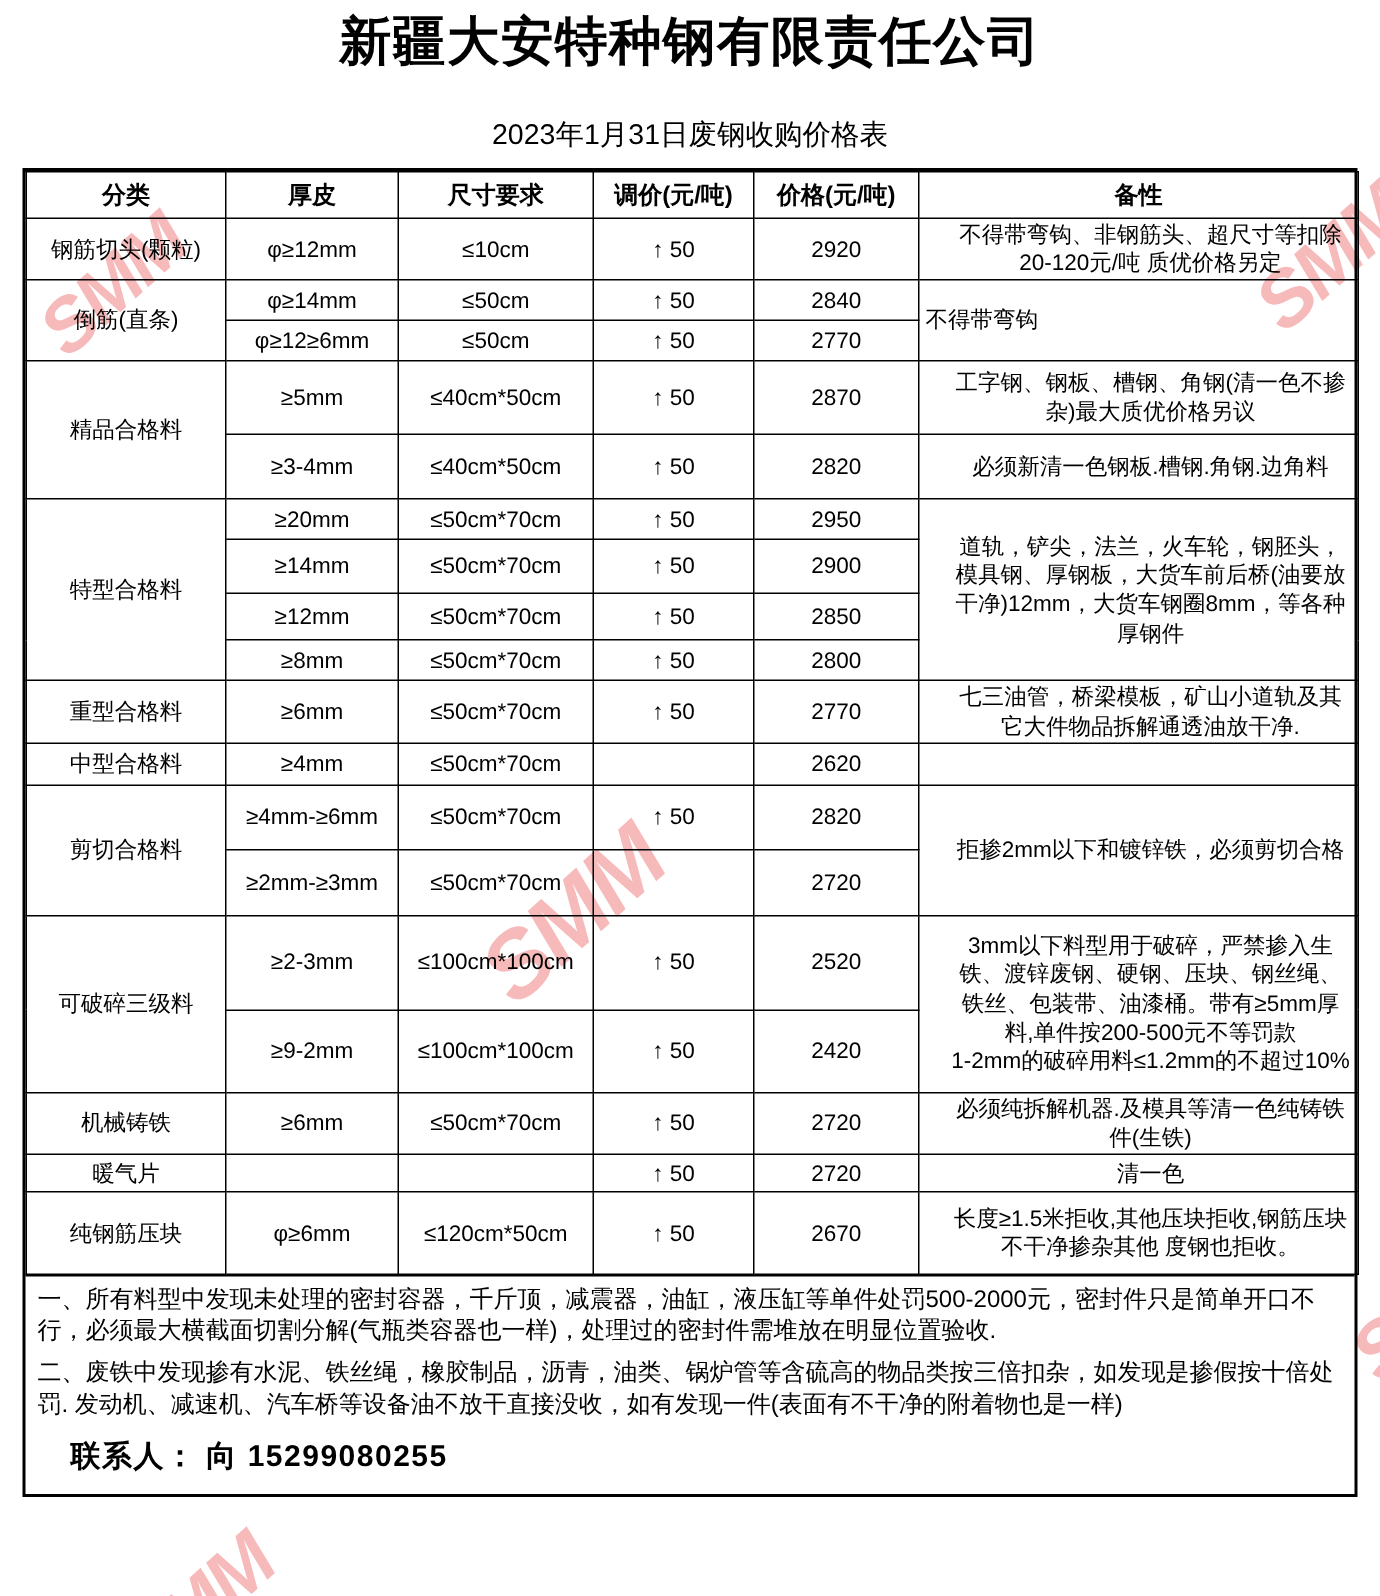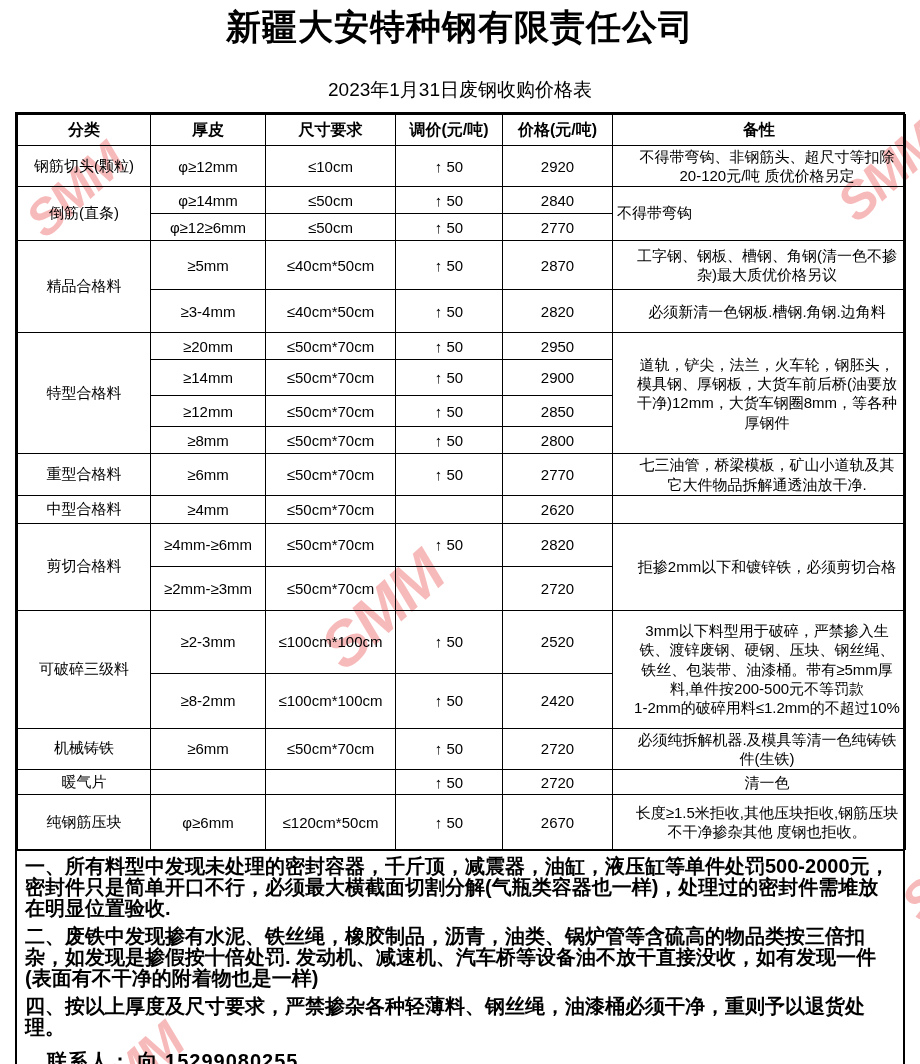--- a/index.html
+++ b/index.html
@@ -28,21 +28,21 @@
   th, td { border:1px solid #000; font-size:15px; font-weight:normal; padding:1px 4px; }
   th { font-weight:bold; font-size:16px; text-align:center; }
   td { text-align:center; }
   td.note { text-align:center; white-space:pre-line; line-height:1.28; padding-left:20px; padding-right:4px; }
   td.note-center { text-align:left; white-space:pre-line; }
   col.c1{width:133px} col.c2{width:115px} col.c3{width:130px}
   col.c4{width:107px} col.c5{width:110px} col.c6{width:293px}
 
   .notes { border-top:1px solid #000; padding:5px 8px 6px 8px; }
   .notes-heading { font-weight:bold; font-size:16px; margin-bottom:7px; }
-  .note-item { font-weight:bold; font-size:20px; line-height:21px; margin-bottom:7px; }
+  .note-item { font-weight:normal; font-size:16px; line-height:21px; margin-bottom:7px; }
   .contact { font-weight:bold; font-size:20px; padding:3px 0 6px 22px; letter-spacing:1px; }
 </style>
 </head>
 <body>
 
 <div class="sheet">
 
   <span class="wm wm1" style="color: rgb(242, 130, 130);">SMM</span>
   <span class="wm wm2" style="color: rgb(242, 130, 130);">SMM</span>
   <span class="wm wm3" style="color: rgb(242, 130, 130);">SMM</span>
@@ -176,21 +176,21 @@
         <tr style="height:63px">
           <td rowspan="2">可破碎三级料</td>
           <td>≥2-3mm</td>
           <td>≤100cm*100cm</td>
           <td>↑ 50</td>
           <td>2520</td>
           <td rowspan="2" class="note">3mm以下料型用于破碎，严禁掺入生铁、渡锌废钢、硬钢、压块、钢丝绳、铁丝、包装带、油漆桶。带有≥5mm厚料,单件按200-500元不等罚款
 1-2mm的破碎用料≤1.2mm的不超过10%</td>
         </tr>
         <tr style="height:55px">
-          <td>≥8-2mm</td>
+          <td>≥9-2mm</td>
           <td>≤100cm*100cm</td>
           <td>↑ 50</td>
           <td>2420</td>
         </tr>
 
         <tr style="height:40px">
           <td>机械铸铁</td>
           <td>≥6mm</td>
           <td>≤50cm*70cm</td>
           <td>↑ 50</td>
@@ -214,18 +214,17 @@
           <td>↑ 50</td>
           <td>2670</td>
           <td class="note">长度≥1.5米拒收,其他压块拒收,钢筋压块不干净掺杂其他 度钢也拒收。</td>
         </tr>
       </tbody>
         </table>
 
       <div class="notes">
         <div class="note-item">一、所有料型中发现未处理的密封容器，千斤顶，减震器，油缸，液压缸等单件处罚500-2000元，密封件只是简单开口不行，必须最大横截面切割分解(气瓶类容器也一样)，处理过的密封件需堆放在明显位置验收.</div>
         <div class="note-item">二、废铁中发现掺有水泥、铁丝绳，橡胶制品，沥青，油类、锅炉管等含硫高的物品类按三倍扣杂，如发现是掺假按十倍处罚. 发动机、减速机、汽车桥等设备油不放干直接没收，如有发现一件(表面有不干净的附着物也是一样)</div>
-        <div class="note-item">四、按以上厚度及尺寸要求，严禁掺杂各种轻薄料、钢丝绳，油漆桶必须干净，重则予以退货处理。</div>
         <div class="contact">联系人： 向  15299080255</div>
       </div>
     </div>
   </div>
 </div>
 
 </body></html>

